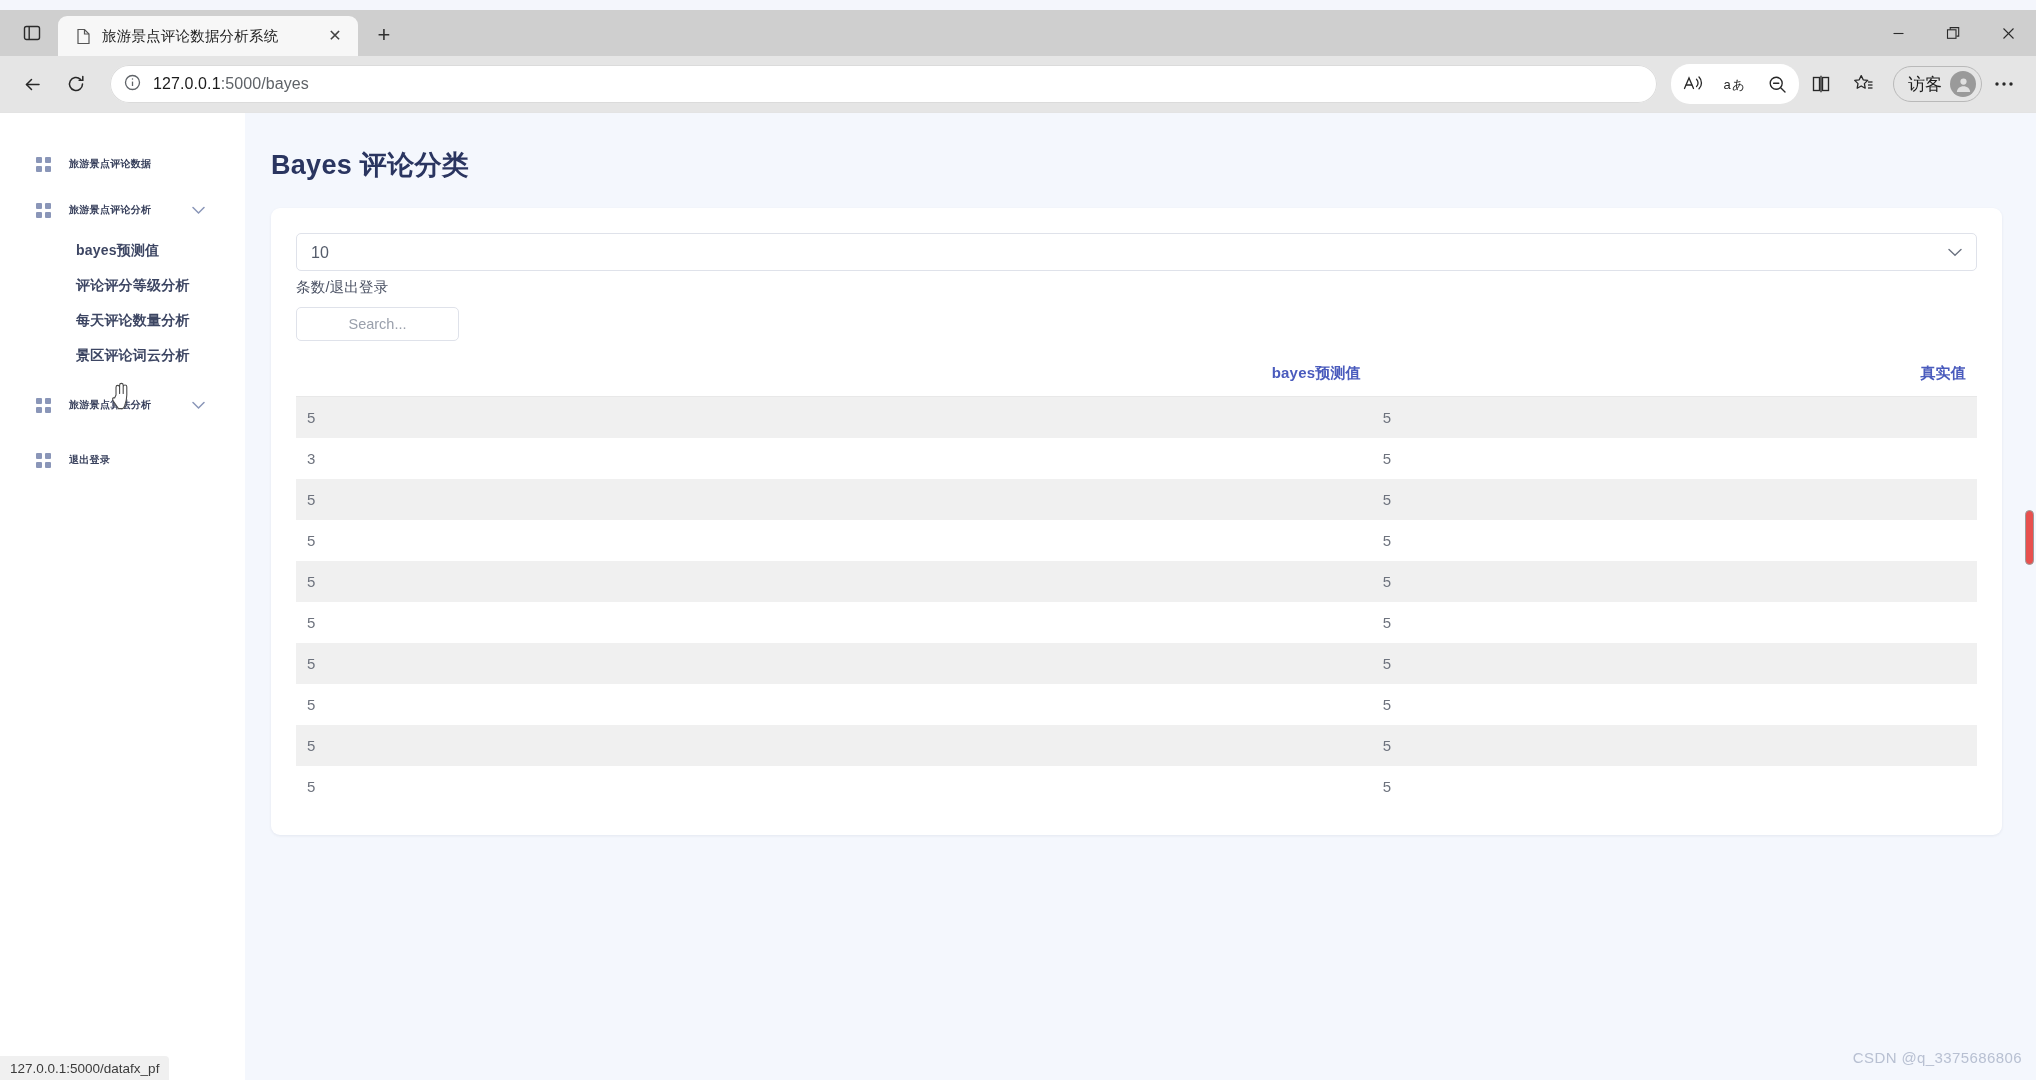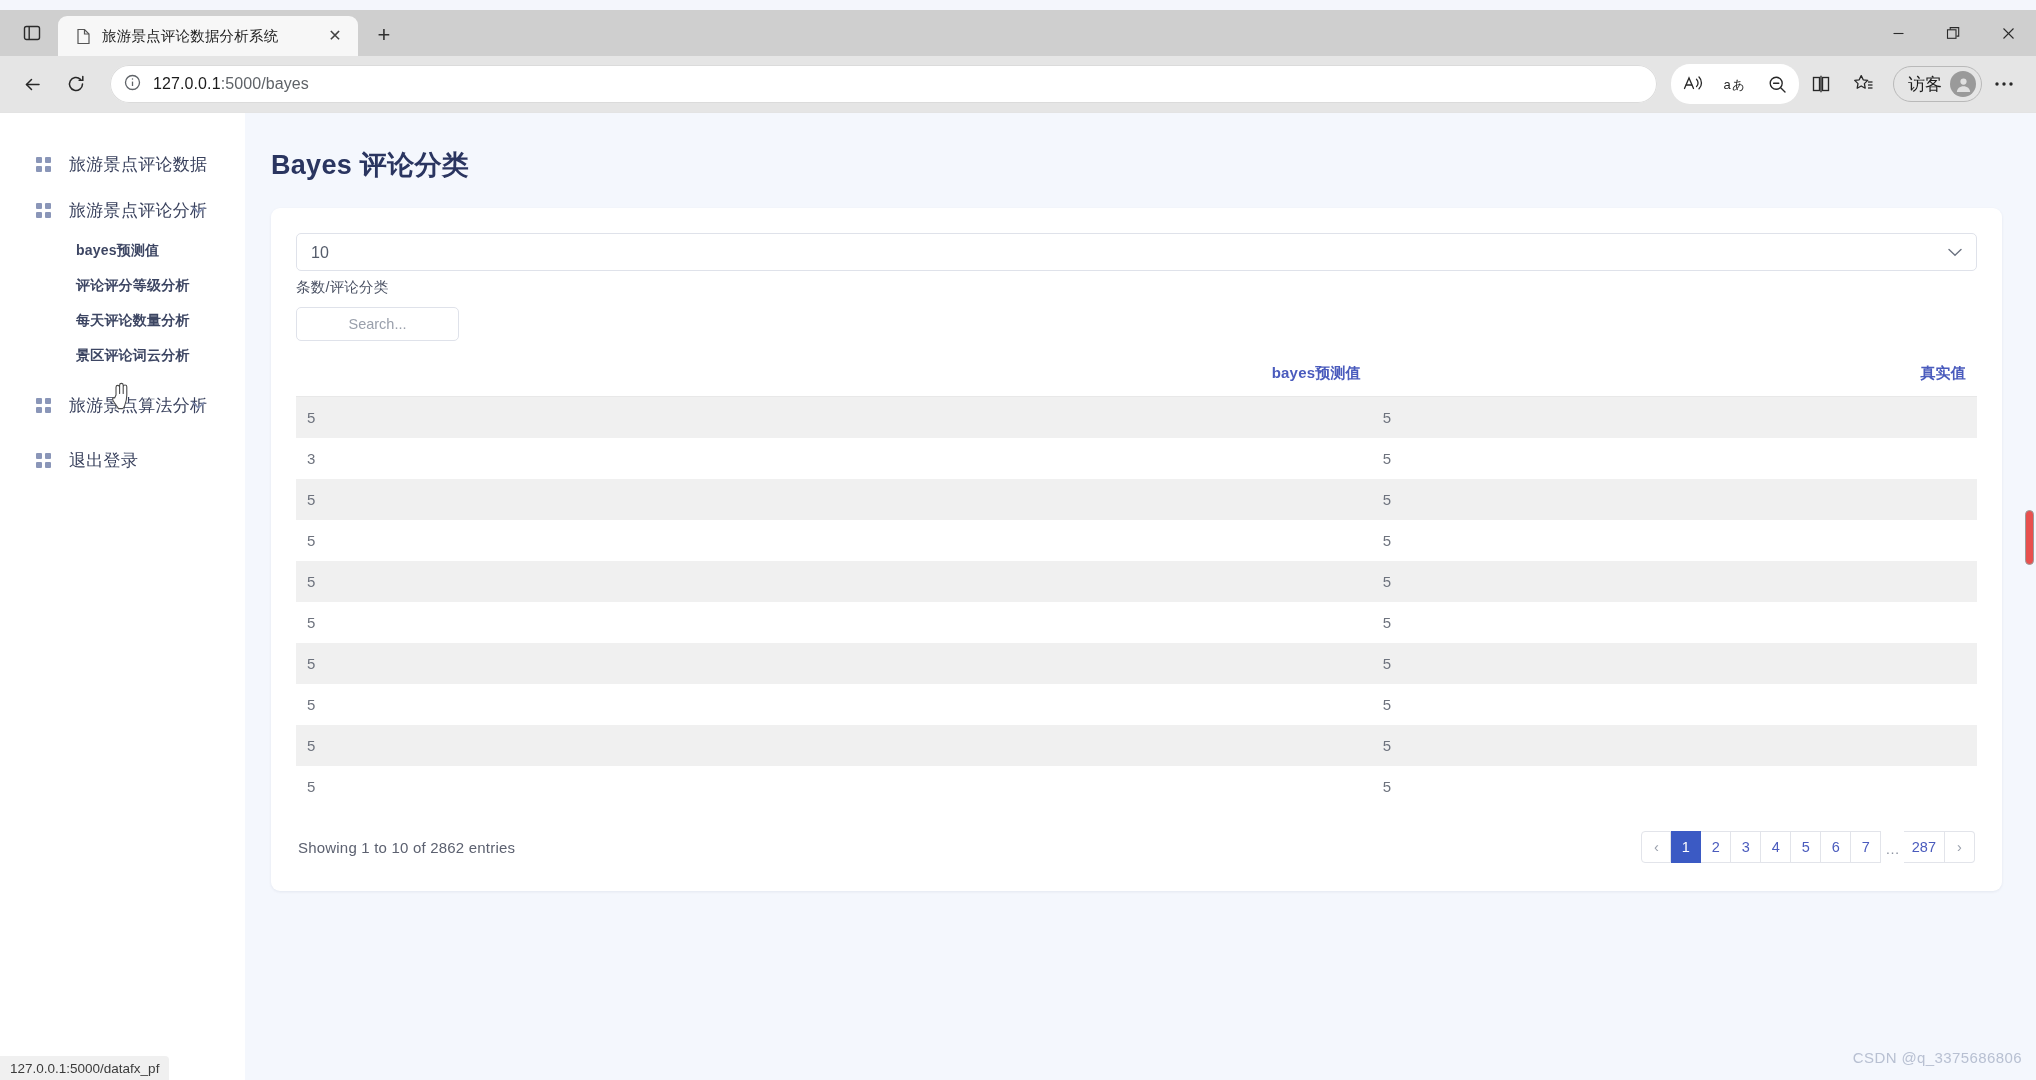--- a/index.html
+++ b/index.html
@@ -93,21 +93,21 @@
   .nav-item {
     height:46px; display:flex; align-items:center; padding-left:36px; gap:18px;
     position:relative;
   }
   .grid-icon {
     width:15px; height:15px; display:grid; grid-template-columns:6px 6px;
     grid-template-rows:6px 6px; gap:3px; flex-shrink:0;
   }
   .grid-icon i { display:block; background:#8a96b8; border-radius:1px; }
   .nav-label {
-    font-size:17px; color:#38405c; font-weight:normal; white-space:nowrap;
+    font-size:10px; color:#38405c; font-weight:bold; white-space:nowrap;
     letter-spacing:0.3px;
   }
   .chev {
     position:absolute; right:40px; top:50%; transform:translateY(-50%);
     color:#8a96b8;
   }
   .subnav { }
   .subnav-item {
     height:35px; display:flex; align-items:center; padding-left:76px;
   }
@@ -435,21 +435,21 @@
             <option>25</option>
             <option>50</option>
             <option>100</option>
           </select>
           <span class="select-arrow">
             <svg width="14" height="9" viewBox="0 0 14 9" fill="none" stroke="#6b7280" stroke-width="1.4" stroke-linecap="round">
                 <polyline points="1,1.5 7,7.2 13,1.5"></polyline>
               </svg>
           </span>
         </div>
-        <div class="field-caption">条数/评论分类</div>
+        <div class="field-caption">条数/退出登录</div>
 
         <input class="search-box" type="text" placeholder="Search..." style="">
 
         <table class="dt">
           <thead>
             <tr>
               <th>bayes预测值</th>
               <th>真实值</th>
             </tr>
           </thead>
@@ -490,36 +490,20 @@
               <td>5</td>
               <td>5</td>
             </tr>
             <tr>
               <td>5</td>
               <td>5</td>
             </tr>
           </tbody>
         </table>
 
-        <div class="table-footer">
-          <div class="showing-text">Showing 1 to 10 of 2862 entries</div>
-          <div class="pagination">
-            <div class="pg arrow">‹</div>
-            <div class="pg active">1</div>
-            <div class="pg">2</div>
-            <div class="pg">3</div>
-            <div class="pg">4</div>
-            <div class="pg">5</div>
-            <div class="pg">6</div>
-            <div class="pg">7</div>
-            <div class="pg ellipsis">…</div>
-            <div class="pg">287</div>
-            <div class="pg arrow">›</div>
-          </div>
-        </div>
       </div>
 
       <div class="watermark">CSDN @q_3375686806</div>
     </div>
 
     <div class="scroll-track">
       <div class="scroll-thumb"></div>
     </div>
 
     <div class="status-bubble">127.0.0.1:5000/datafx_pf</div>

